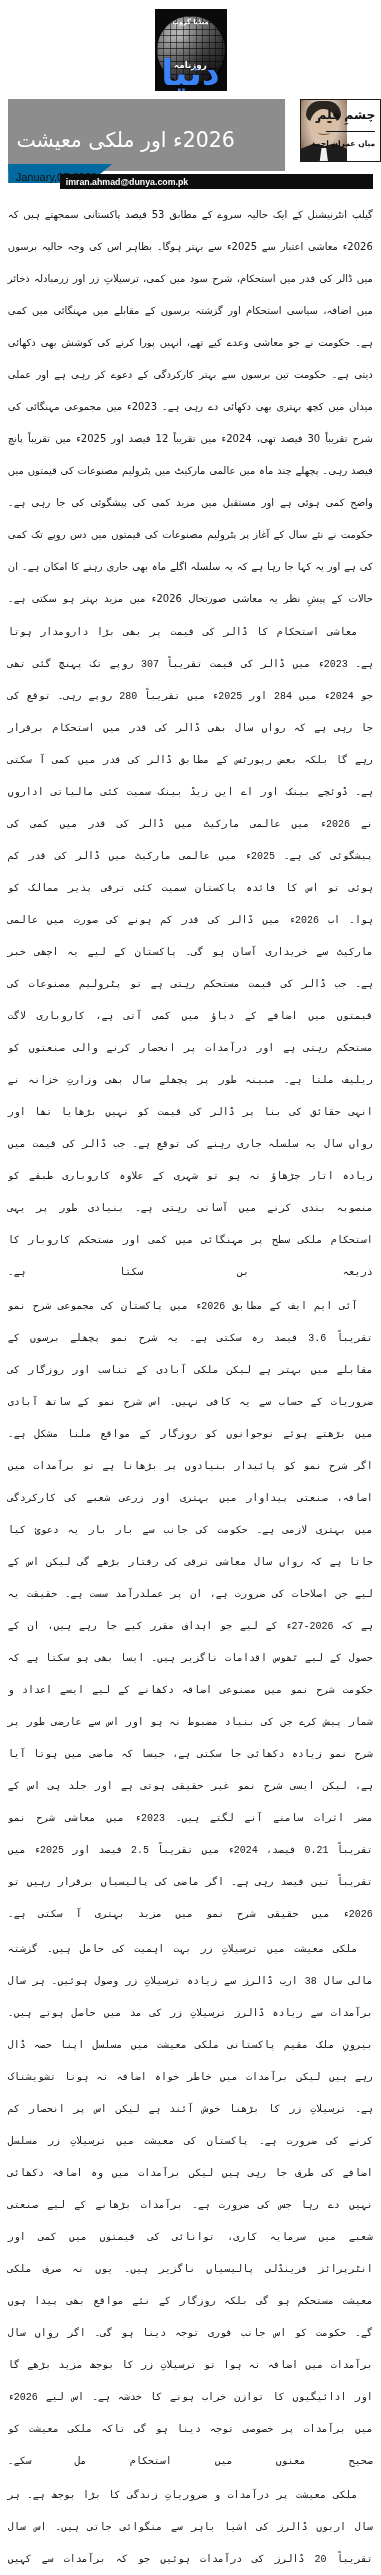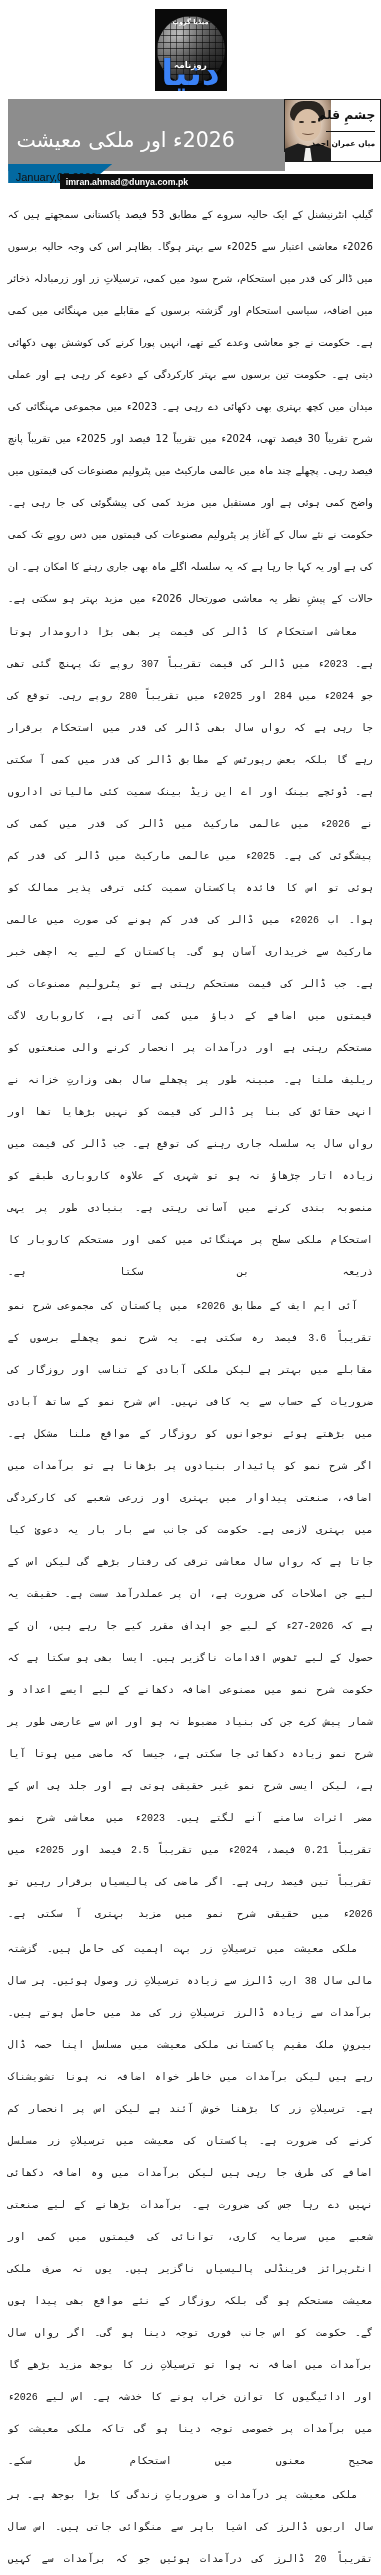--- a/index.html
+++ b/index.html
@@ -136,21 +136,21 @@
     white-space: nowrap;
     direction: rtl;
     letter-spacing: -0.3px;
   }
 
   
   .author-box {
     position: absolute;
     right: 0;
     top: 0;
-    width: 97px;
+    width: 81px;
     height: 63px;
     background: #ffffff;
     border: 1.2px solid #1c1c1c;
     overflow: hidden;
     display: flex;
     align-items: flex-end;
   }
   .author-label {
     position: absolute;
     right: 4.7px;

